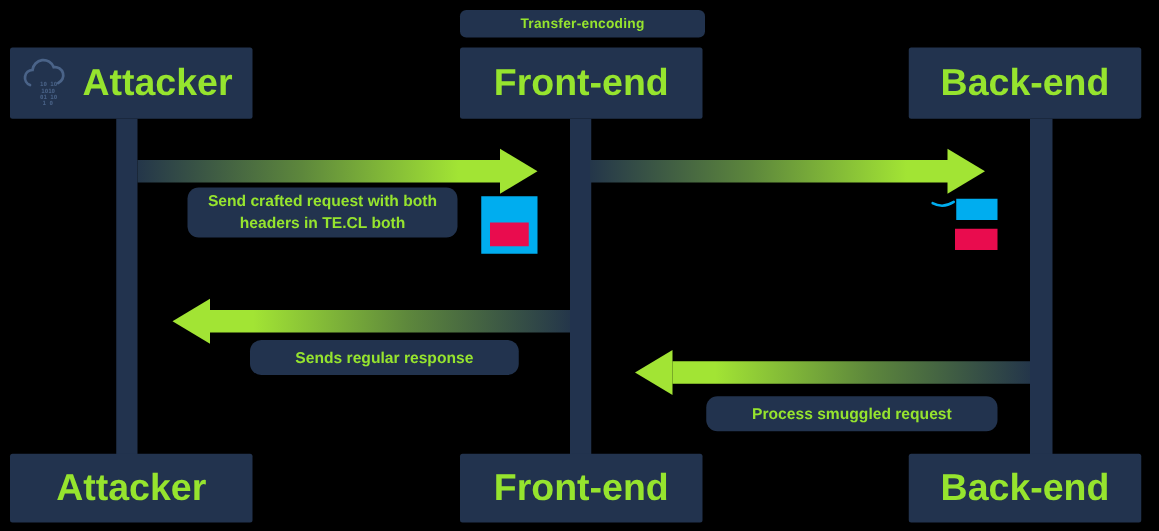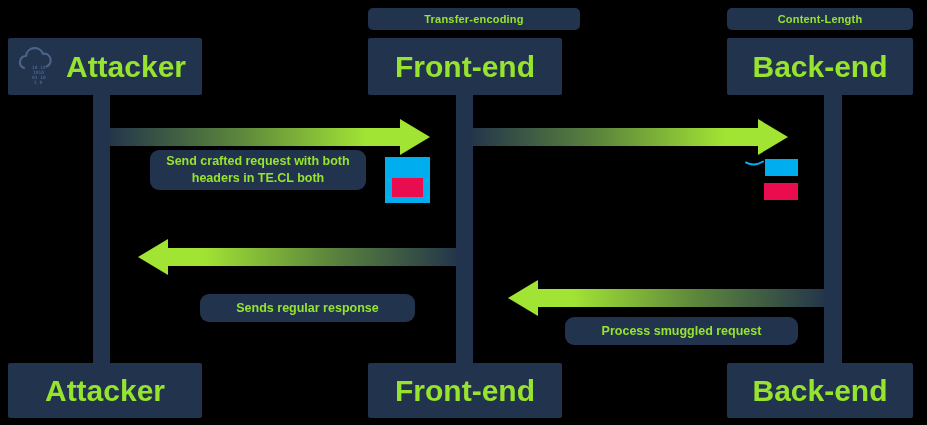--- a/index.html
+++ b/index.html
@@ -22,25 +22,22 @@
   .icon-rect{position:absolute;}
   .attacker-top{justify-content:flex-start;padding-left:8px;}
   .attacker-top .lbl{flex:1;text-align:center;margin-right:6px;}
   .cloudwrap{width:40px;height:42px;flex:0 0 auto;}
 </style>
 </head>
 <body>
 
 <div class="stage">
 
-  <div class="panel hdr" style="left:368px;top:8px;width:212px;">
+  <div class="panel hdr" style="left:368px;top:8px;width:196px;">
     <span>Transfer-encoding</span>
-  </div>
-  <div class="panel hdr" style="left:727px;top:8px;width:186px;">
-    <span>Content-Length</span>
   </div>
 
   <div class="panel actor attacker-top" style="left:8px;top:38px;width:194px;">
     <span class="cloudwrap">
       <svg width="40" height="42" viewBox="0 0 40 42">
         <path d="M8 22 a6.2 6.2 0 0 1 2-12 a8.8 8.8 0 0 1 17-2.2 a6.6 6.6 0 0 1 3.6 12.6" fill="none" stroke="#4a6388" stroke-width="2.2" stroke-linecap="round"></path>
         <text x="16" y="23" font-size="4.6" font-family="DejaVu Sans Mono, monospace" fill="#4a6388">10 10</text>
         <text x="17" y="28" font-size="4.6" font-family="DejaVu Sans Mono, monospace" fill="#4a6388">1010</text>
         <text x="16" y="33" font-size="4.6" font-family="DejaVu Sans Mono, monospace" fill="#4a6388">01 10</text>
         <text x="18" y="38" font-size="4.6" font-family="DejaVu Sans Mono, monospace" fill="#4a6388">1 0</text>
@@ -68,21 +65,21 @@
   <div class="head head-left" style="left:138px;top:239px;"></div>
   <div class="shaft shaft-left" style="left:168px;top:248px;width:288px;"></div>
 
   <div class="head head-left" style="left:508px;top:280px;"></div>
   <div class="shaft shaft-left" style="left:538px;top:289px;width:286px;"></div>
 
   <div class="msg" style="left:150px;top:150px;width:216px;height:40px;">
     <span>Send crafted request with both</span>
     <span>headers in TE.CL both</span>
   </div>
-  <div class="msg" style="left:200px;top:294px;width:215px;height:28px;">
+  <div class="msg" style="left:200px;top:272px;width:215px;height:28px;">
     <span>Sends regular response</span>
   </div>
   <div class="msg" style="left:565px;top:317px;width:233px;height:28px;">
     <span>Process smuggled request</span>
   </div>
 
   <div class="icon-rect" style="left:385px;top:157px;width:45px;height:46px;background:#00adef;">
     <div style="position:absolute;left:7px;top:21px;width:31px;height:19px;background:#e90c4e;"></div>
   </div>
 

